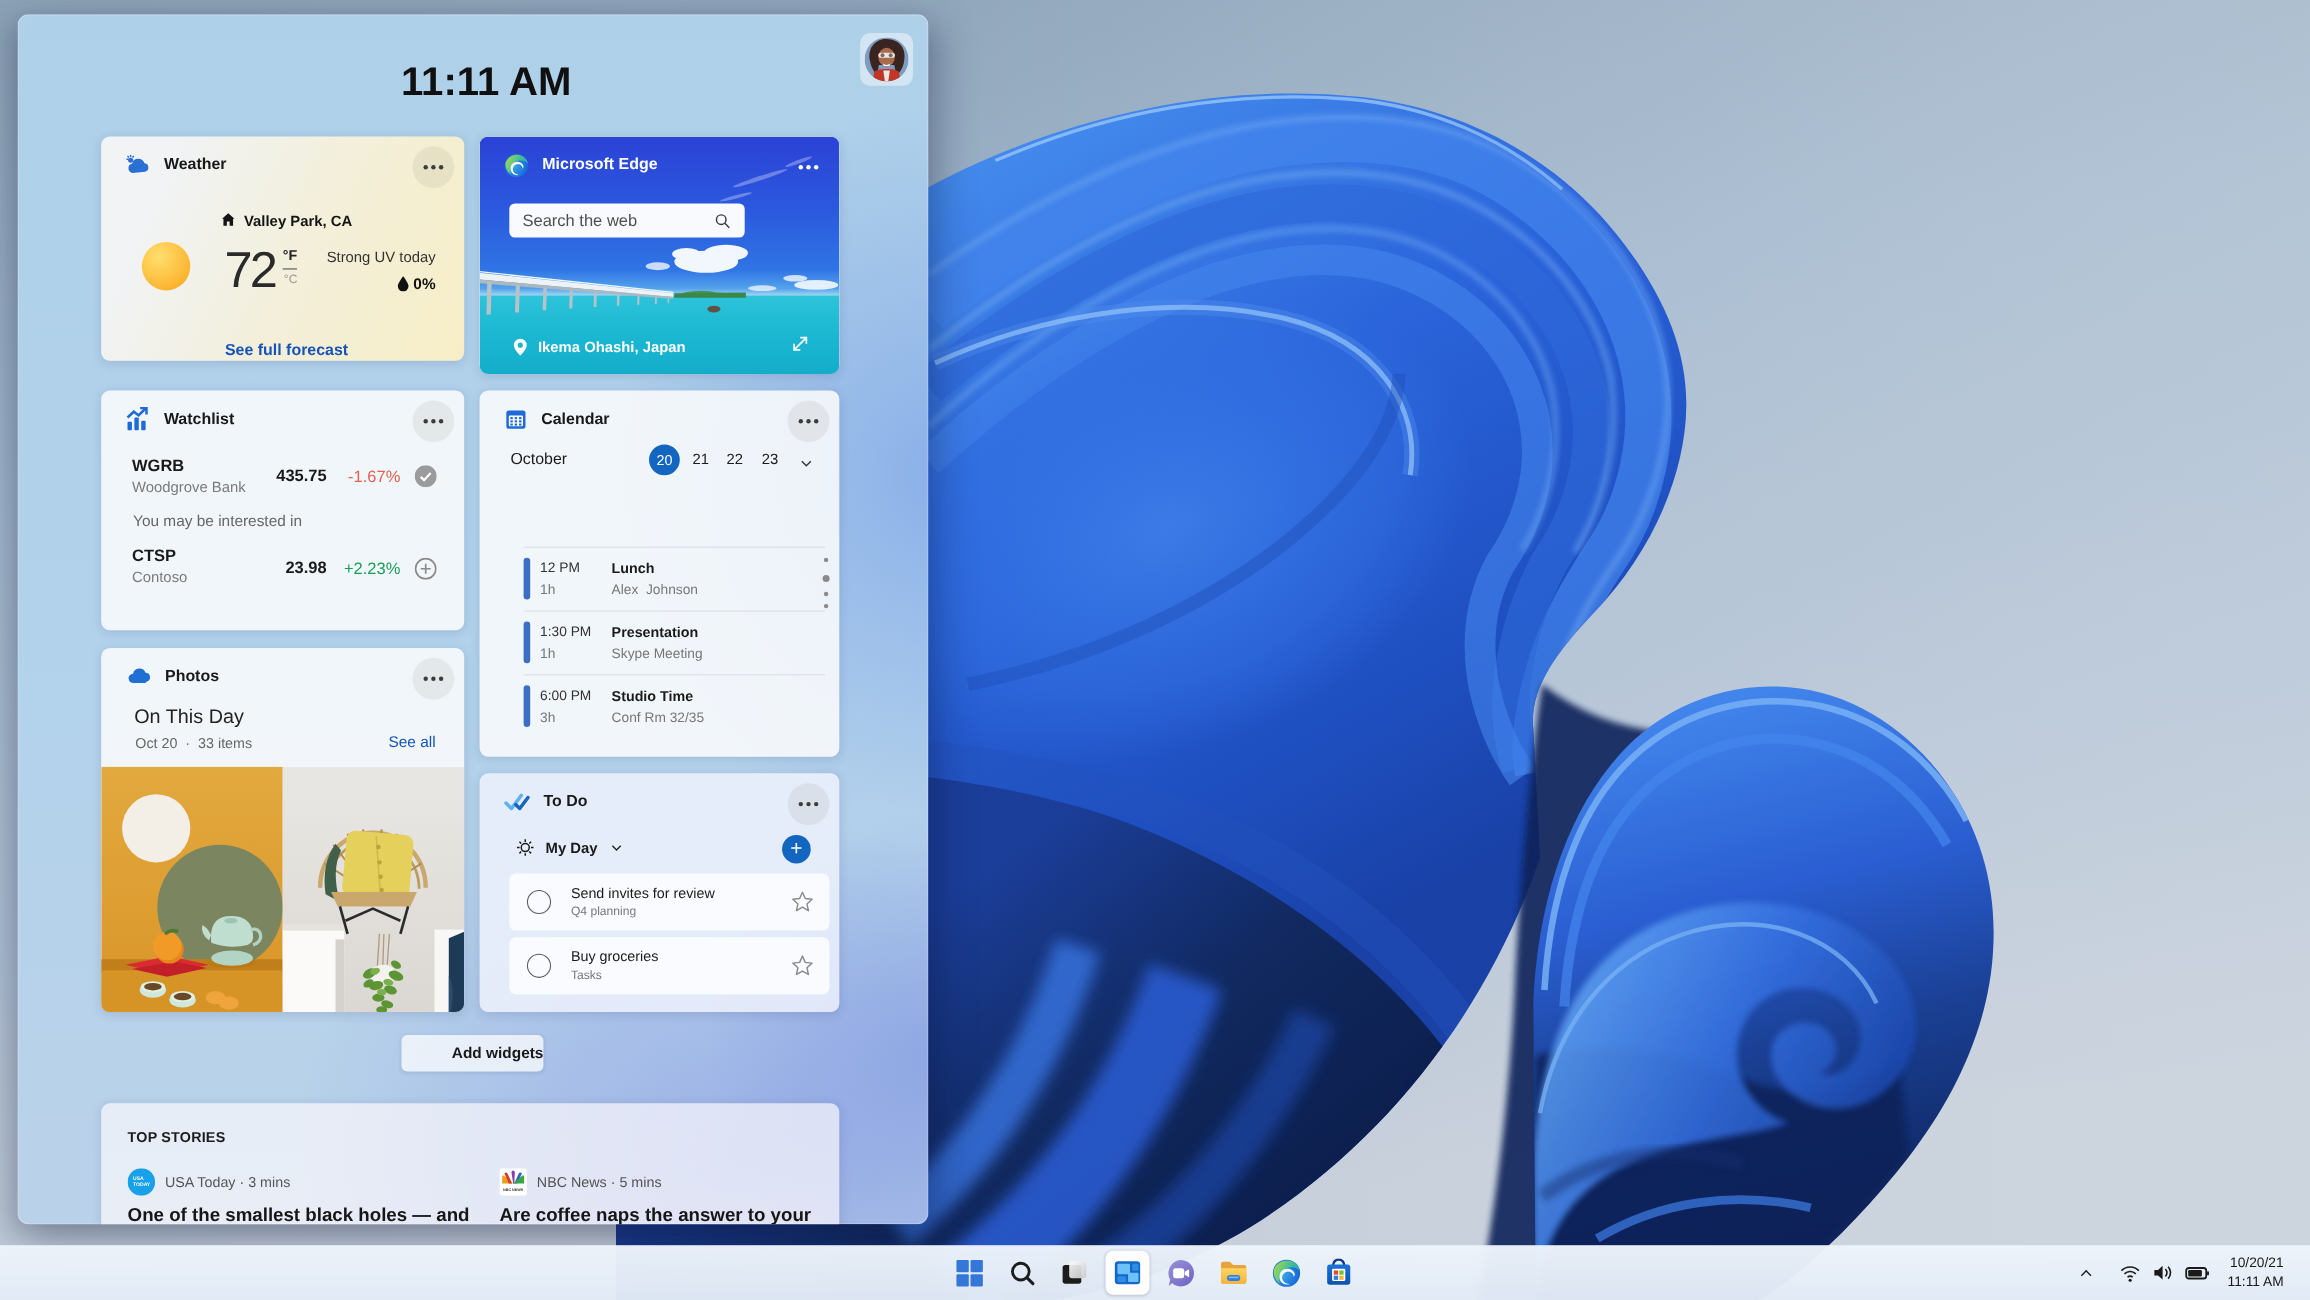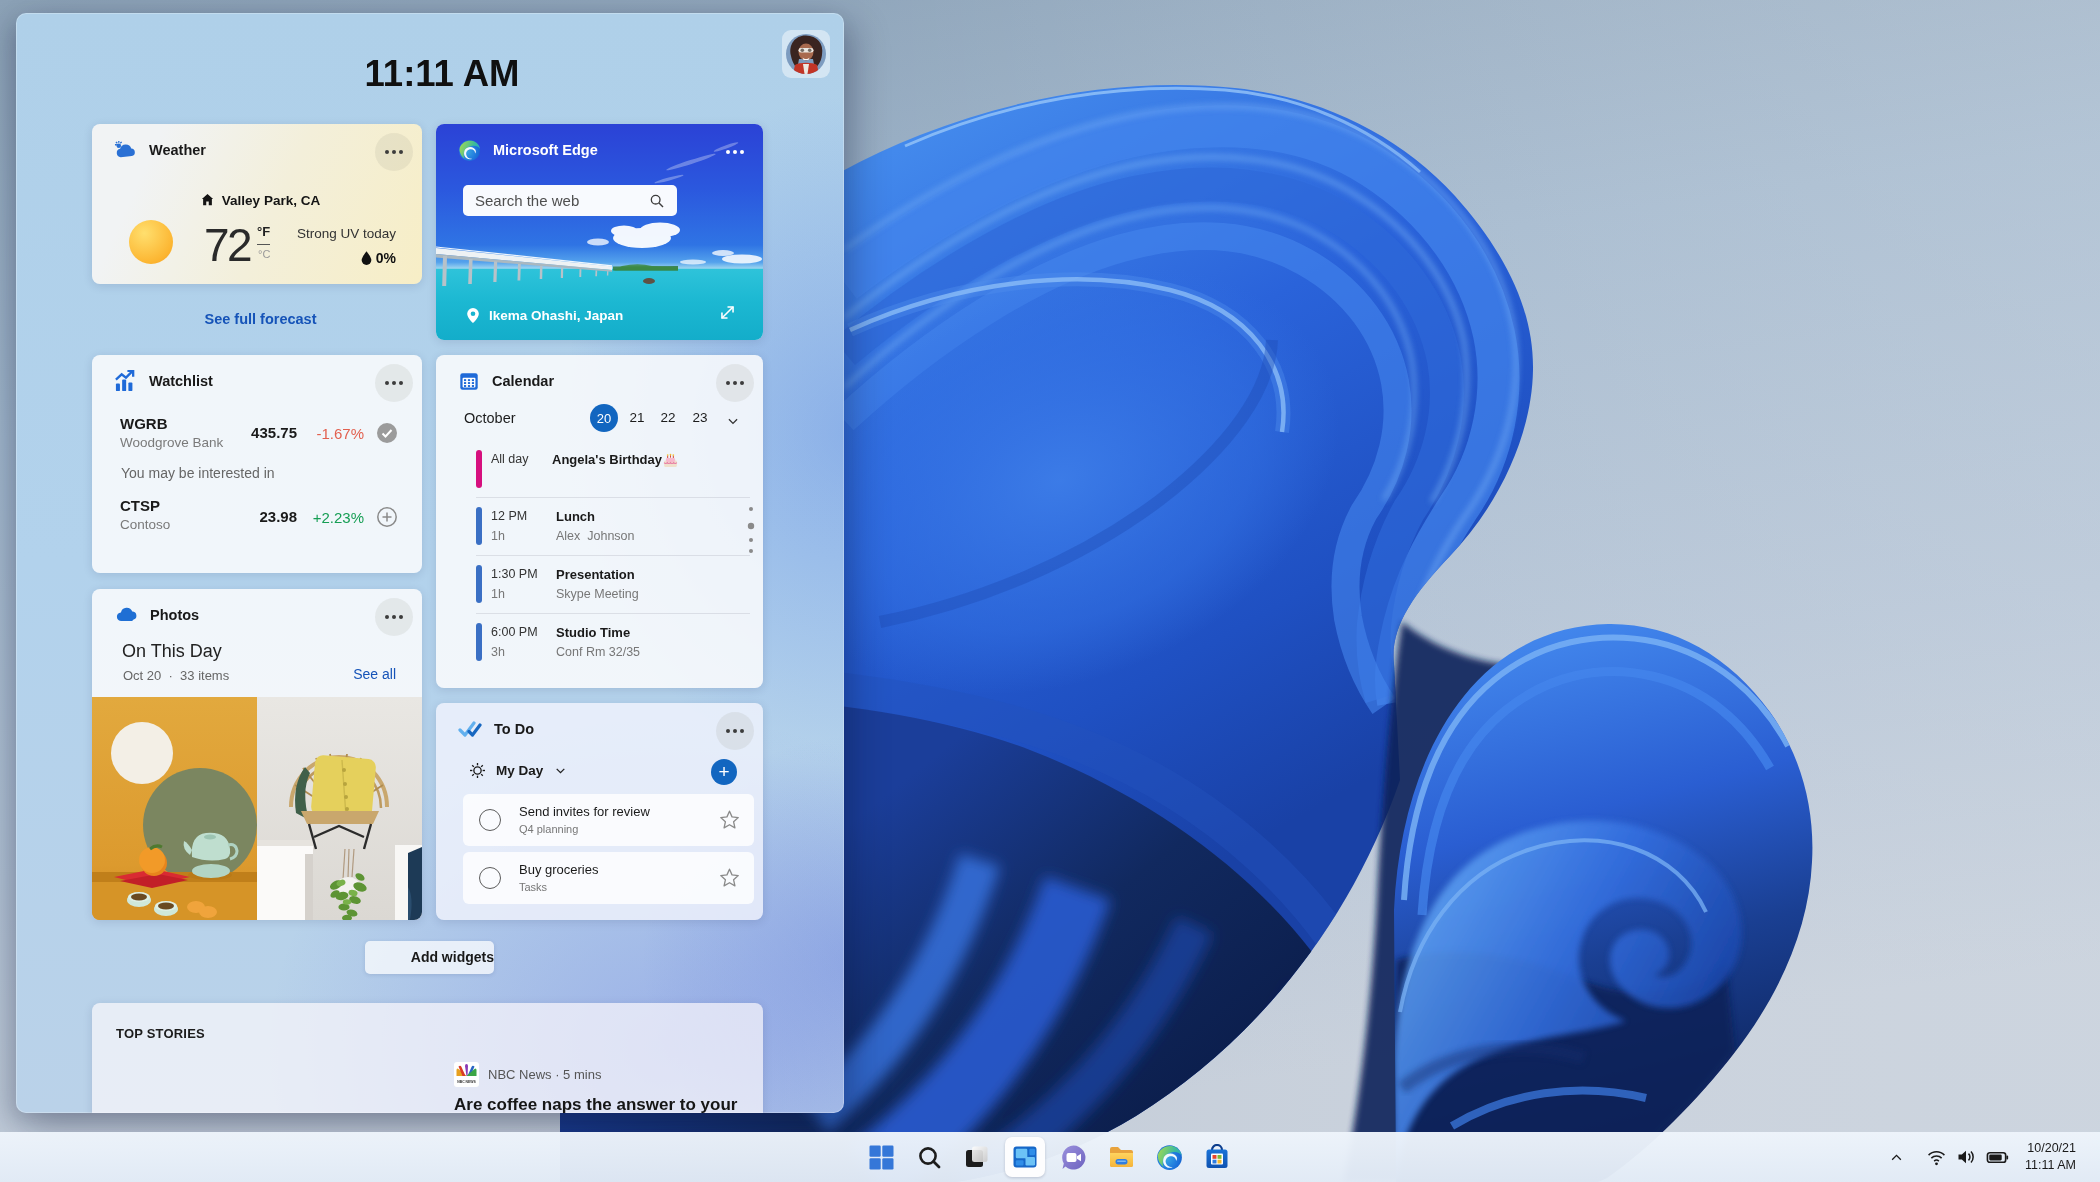--- a/index.html
+++ b/index.html
@@ -16,21 +16,21 @@
 box-shadow:-8px 8px 24px rgba(10,20,50,0.20), 12px 12px 34px rgba(10,20,50,0.26), inset 0 0 0 1px rgba(255,255,255,0.25);}
 #clock{position:absolute;left:12px;top:40px;width:828px;text-align:center;font-size:36.5px;font-weight:700;color:#101010;}
 #avatar{position:absolute;left:766px;top:17px;width:48px;height:48px;border-radius:9px;background:rgba(255,255,255,0.45);}
 .card{position:absolute;background:rgba(251,252,253,0.86);border-radius:8px;box-shadow:0 2px 10px rgba(20,30,80,0.13);}
 .hdr{position:absolute;top:13px;left:22px;height:26px;display:flex;align-items:center;gap:12px;font-size:14.5px;font-weight:700;color:#191919;}
 .dots{position:absolute;top:9px;right:9px;width:38px;height:38px;border-radius:50%;display:flex;align-items:center;justify-content:center;gap:3px;}
 .dots.bg{background:rgba(140,137,120,0.13);}
 .dots i{width:4px;height:4px;border-radius:50%;background:#3c3c3c;display:block;}
 .dots.white i{background:#fff;}
 
-#weather{left:76px;top:111px;width:330px;height:160px;background:linear-gradient(115deg,#f1f3f4 18%,#f3efda 55%,#f7eec6 100%);}
+#weather{left:76px;top:111px;width:330px;height:204px;background:linear-gradient(115deg,#f1f3f4 18%,#f3efda 55%,#f7eec6 100%);}
 #weather .loc{position:absolute;top:68px;left:0;width:336px;text-align:center;font-size:13.5px;font-weight:700;color:#141414;}
 #weather .sun{position:absolute;left:37px;top:96px;width:44px;height:44px;border-radius:50%;background:radial-gradient(circle at 35% 30%,#ffdf6e,#fcb632 70%,#f59d1e);}
 #weather .t72{position:absolute;left:112px;top:94px;font-size:46px;font-weight:400;color:#2a2a2a;letter-spacing:-2.5px;}
 #weather .tf{position:absolute;left:165px;top:100px;font-size:13px;font-weight:700;color:#222;border-bottom:1.5px solid #555;padding-bottom:5px;}
 #weather .tc{position:absolute;left:166px;top:124px;font-size:11px;color:#9a9a9a;}
 #weather .uv{position:absolute;right:26px;top:102px;font-size:13.5px;color:#333;}
 #weather .pr{position:absolute;right:26px;top:126px;font-size:14px;font-weight:700;color:#111;display:flex;align-items:center;gap:4px;}
 #weather .fc{position:absolute;left:36px;top:187px;width:265px;text-align:center;font-size:14.5px;font-weight:700;color:#1553b8;}
 
 #edge{left:420px;top:111px;width:327px;height:216px;overflow:hidden;color:#fff;}
@@ -379,40 +379,20 @@
           <i></i>
         </div>
  <div class="oct">October</div>
  <div class="d dsel" style="left:154px;text-align:center;">20</div>
  <div class="d" style="left:186px;">21</div>
  <div class="d" style="left:217px;">22</div>
  <div class="d" style="left:249px;">23</div>
  <svg width="14" height="14" viewBox="0 0 24 24" style="position:absolute;left:290px;top:59px;">
           <polyline points="5,9 12,16 19,9" fill="none" stroke="#333" stroke-width="2.2"></polyline>
         </svg>
- <div class="ev" style="top:95px;">
-          <div class="bar" style="background:#d60f7e;"></div>
-          <div class="tm">All day</div>
-          <div class="ti" style="left:76px;">Angela's Birthday</div>
- <svg width="17" height="17" viewBox="0 0 24 24" style="position:absolute;left:186px;top:2px;">
-            <rect x="3" y="12" width="18" height="9" rx="1.5" fill="#f0e0cc"></rect>
-            <rect x="5.5" y="8.5" width="13" height="5.5" rx="2" fill="#f7b8cc"></rect>
-            <g stroke="#d8453a" stroke-width="1.4">
-              <line x1="8" y1="5" x2="8" y2="8.5"></line>
-              <line x1="12" y1="4.5" x2="12" y2="8"></line>
-              <line x1="16" y1="5" x2="16" y2="8.5"></line>
-            </g>
-            <g fill="#f2c030">
-              <circle cx="8" cy="4.2" r="1.2"></circle>
-              <circle cx="12" cy="3.7" r="1.2"></circle>
-              <circle cx="16" cy="4.2" r="1.2"></circle>
-            </g>
-            <path d="M3,15 q2,2.5 4.5,0 q2,2.5 4.5,0 q2,2.5 4.5,0 q2,2.5 4.5,0" stroke="#e87aa4" stroke-width="1.6" fill="none"></path>
-          </svg>
-        </div>
  <div class="evline" style="top:142px;"></div>
  <div class="ev" style="top:152px;">
           <div class="bar"></div>
           <div class="tm">12 PM</div>
           <div class="dur">1h</div>
           <div class="ti">Lunch</div>
           <div class="su">Alex&nbsp; Johnson</div>
         </div>
  <div style="position:absolute;left:311px;top:150px;"><svg width="8" height="52" viewBox="0 0 8 52">
             <circle cx="4" cy="4" r="2" fill="#8a8a8a"></circle>
@@ -590,20 +570,30 @@
           <div class="t2">Tasks</div>
  <svg width="21" height="21" viewBox="0 0 24 24">
             <path d="M12,2.5 L14.9,9 L22,9.8 L16.7,14.6 L18.2,21.6 L12,18 L5.8,21.6 L7.3,14.6 L2,9.8 L9.1,9 Z" fill="none" stroke="#8a8a8a" stroke-width="1.5" stroke-linejoin="round"></path>
           </svg>
         </div>
 </div>
 <div id="addw">Add widgets</div>
 
 <div class="card" id="stories">
  <h3>TOP STORIES</h3>
+ <div class="story" style="left:24px;">
+  <div class="src"><svg width="25" height="25" viewBox="0 0 25 25">
+              <circle cx="12.5" cy="12.5" r="12.5" fill="#18a0e8"></circle>
+              <g fill="#fff" font-family="Liberation Sans" font-size="4.6" font-weight="700">
+                <text x="5" y="11">USA</text>
+                <text x="5" y="16.5">TODAY</text>
+              </g>
+            </svg>USA Today · 3 mins</div>
+  <div class="hl">One of the smallest black holes — and</div>
+ </div>
  <div class="story" style="left:362px;">
   <div class="src"><svg width="25" height="25" viewBox="0 0 25 25">
               <rect width="25" height="25" rx="3" fill="#fff"></rect>
               <g transform="translate(12.5,14)">
                 <path d="M0,0 L-8,-7 Q-10,-8.5 -10,-5.5 L-10,0 Z" fill="#e8a01e"></path>
                 <path d="M-1,0 L-5,-9 Q-6,-11 -8,-9.5 L-4,0 Z" fill="#d93a28"></path>
                 <path d="M0,0 L-1.5,-10 Q-1.5,-12 0,-12 Q1.5,-12 1.5,-10 L1,0 Z" fill="#8a3ab5"></path>
                 <path d="M1,0 L5,-9 Q6,-11 8,-9.5 L4,0 Z" fill="#2a66c4"></path>
                 <path d="M0,0 L8,-7 Q10,-8.5 10,-5.5 L10,0 Z" fill="#3aa545"></path>
               </g>

